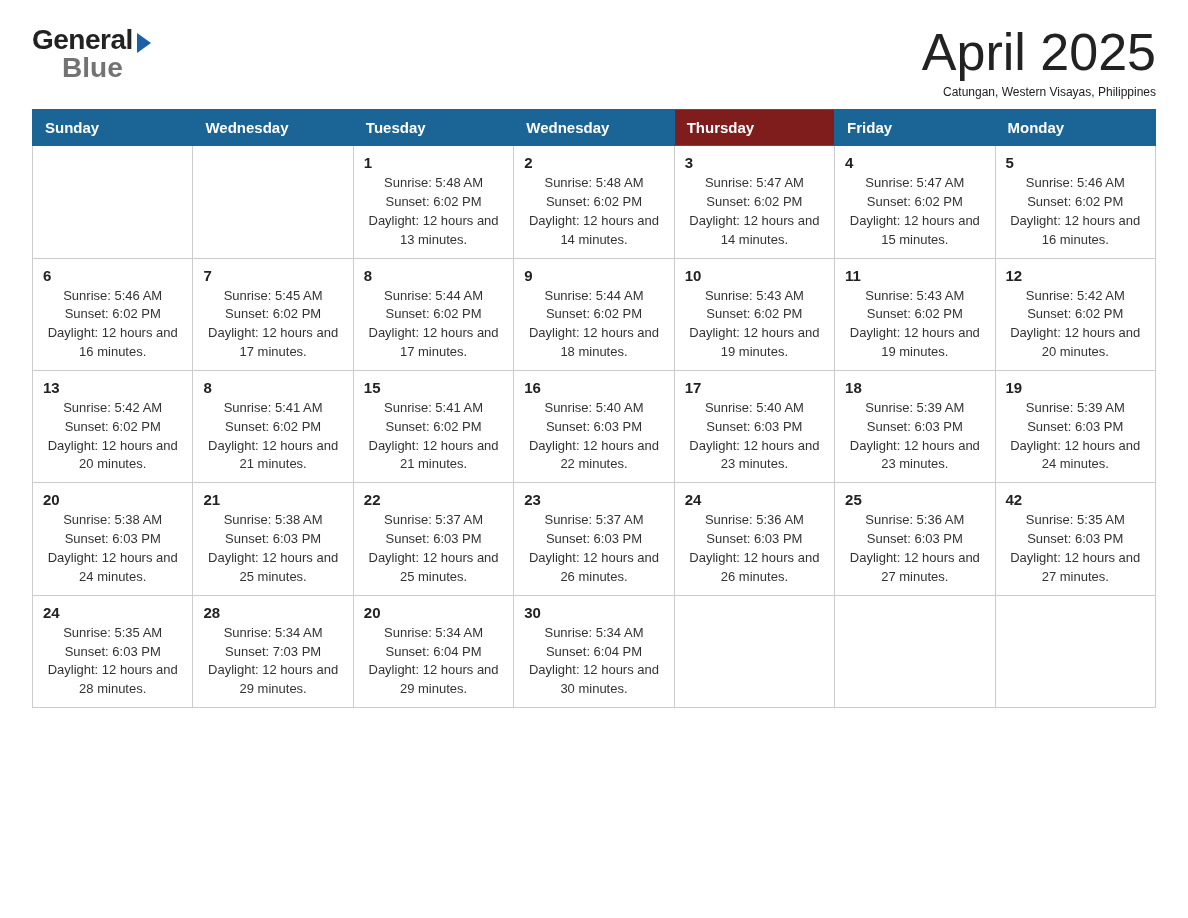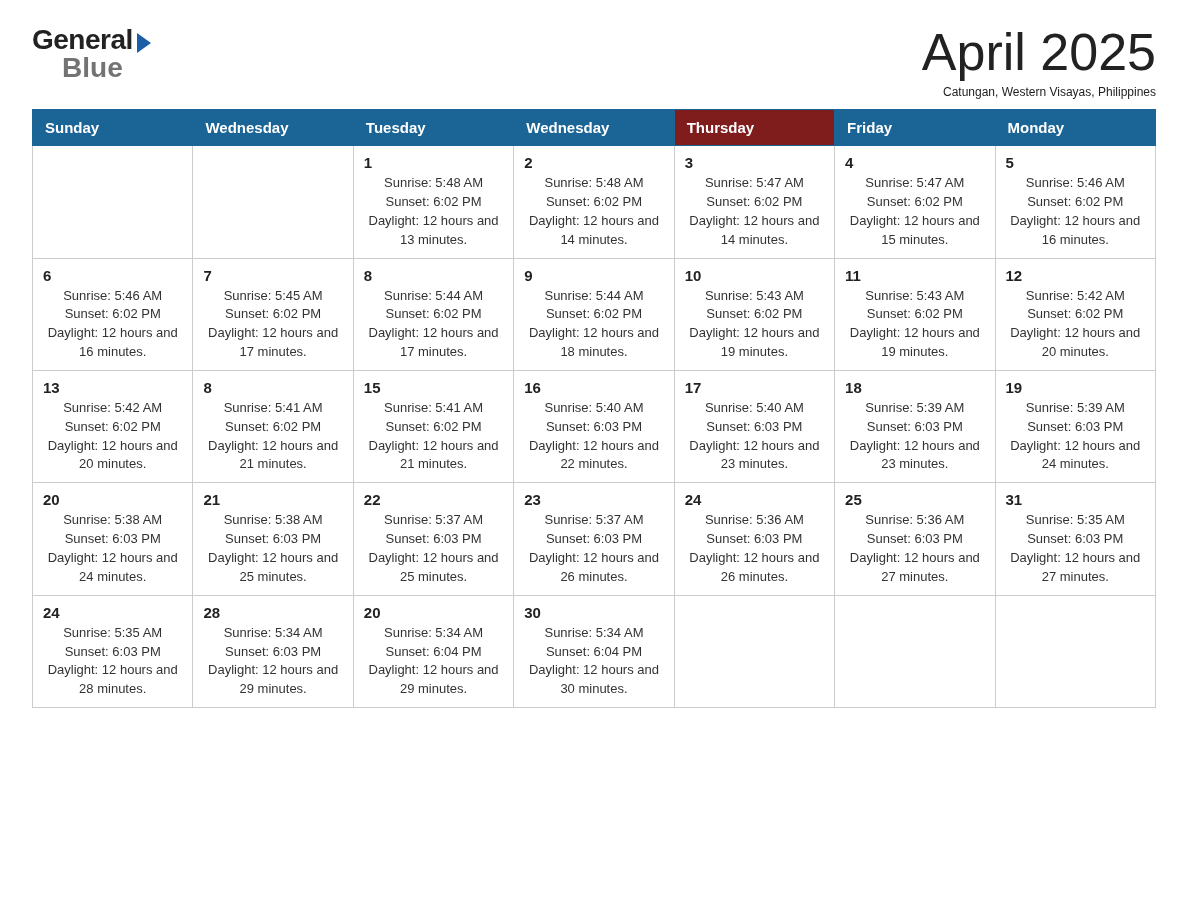--- a/index.html
+++ b/index.html
@@ -321,39 +321,39 @@
 and 26 minutes.</div>
         </td>
         <td>
           <span class="day-num">25</span>
           <div class="day-info">Sunrise: 5:36 AM
 Sunset: 6:03 PM
 Daylight: 12 hours
 and 27 minutes.</div>
         </td>
         <td>
-          <span class="day-num">31</span>
+          <span class="day-num">42</span>
           <div class="day-info">Sunrise: 5:35 AM
 Sunset: 6:03 PM
 Daylight: 12 hours
 and 27 minutes.</div>
         </td>
       </tr>
       <tr class="row-separator">
         <td>
           <span class="day-num">24</span>
           <div class="day-info">Sunrise: 5:35 AM
 Sunset: 6:03 PM
 Daylight: 12 hours
 and 28 minutes.</div>
         </td>
         <td>
           <span class="day-num">28</span>
           <div class="day-info">Sunrise: 5:34 AM
-Sunset: 6:03 PM
+Sunset: 7:03 PM
 Daylight: 12 hours
 and 29 minutes.</div>
         </td>
         <td>
           <span class="day-num">20</span>
           <div class="day-info">Sunrise: 5:34 AM
 Sunset: 6:04 PM
 Daylight: 12 hours
 and 29 minutes.</div>
         </td>

